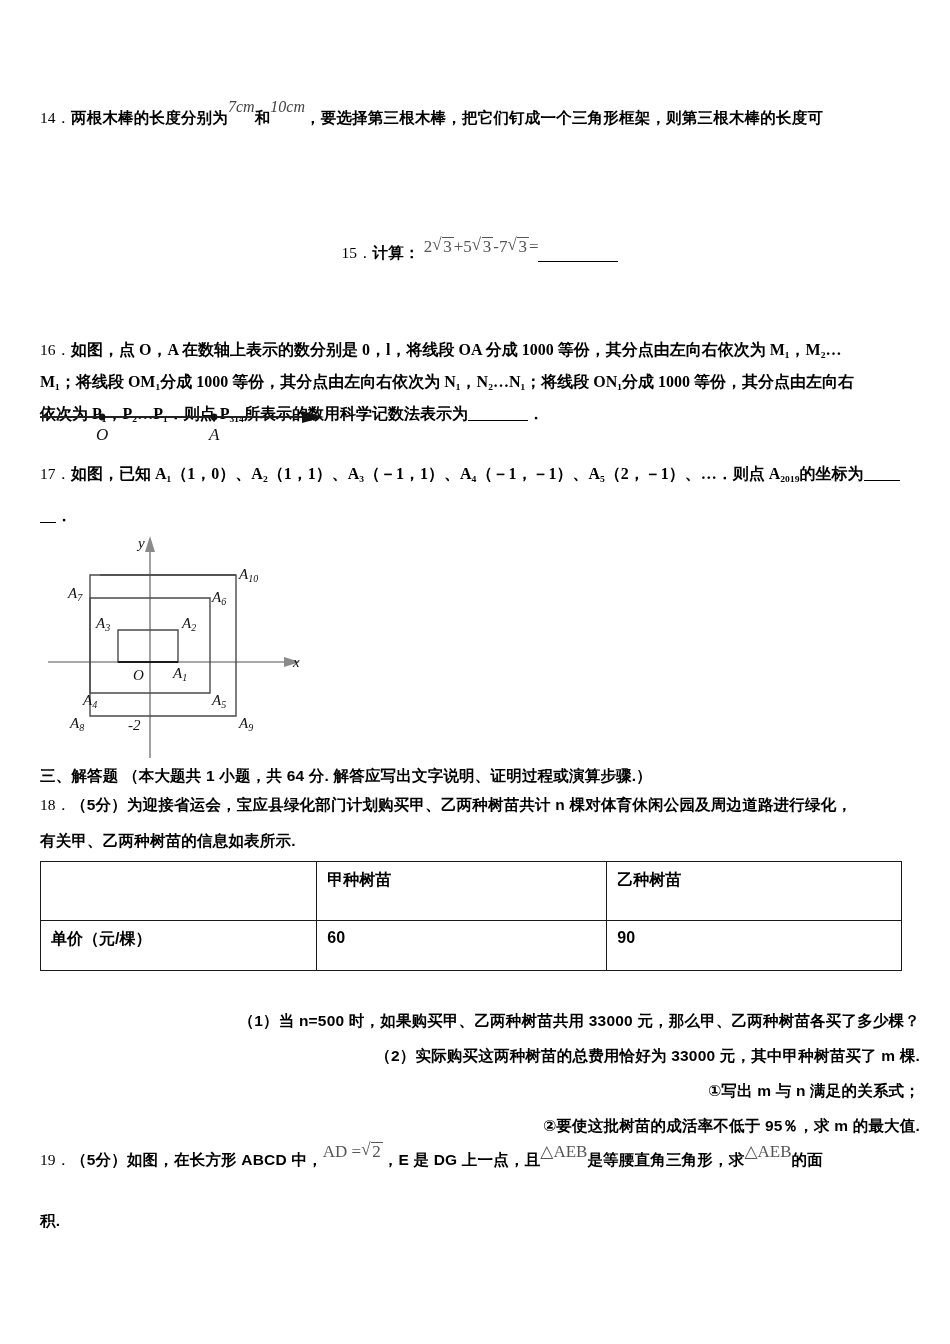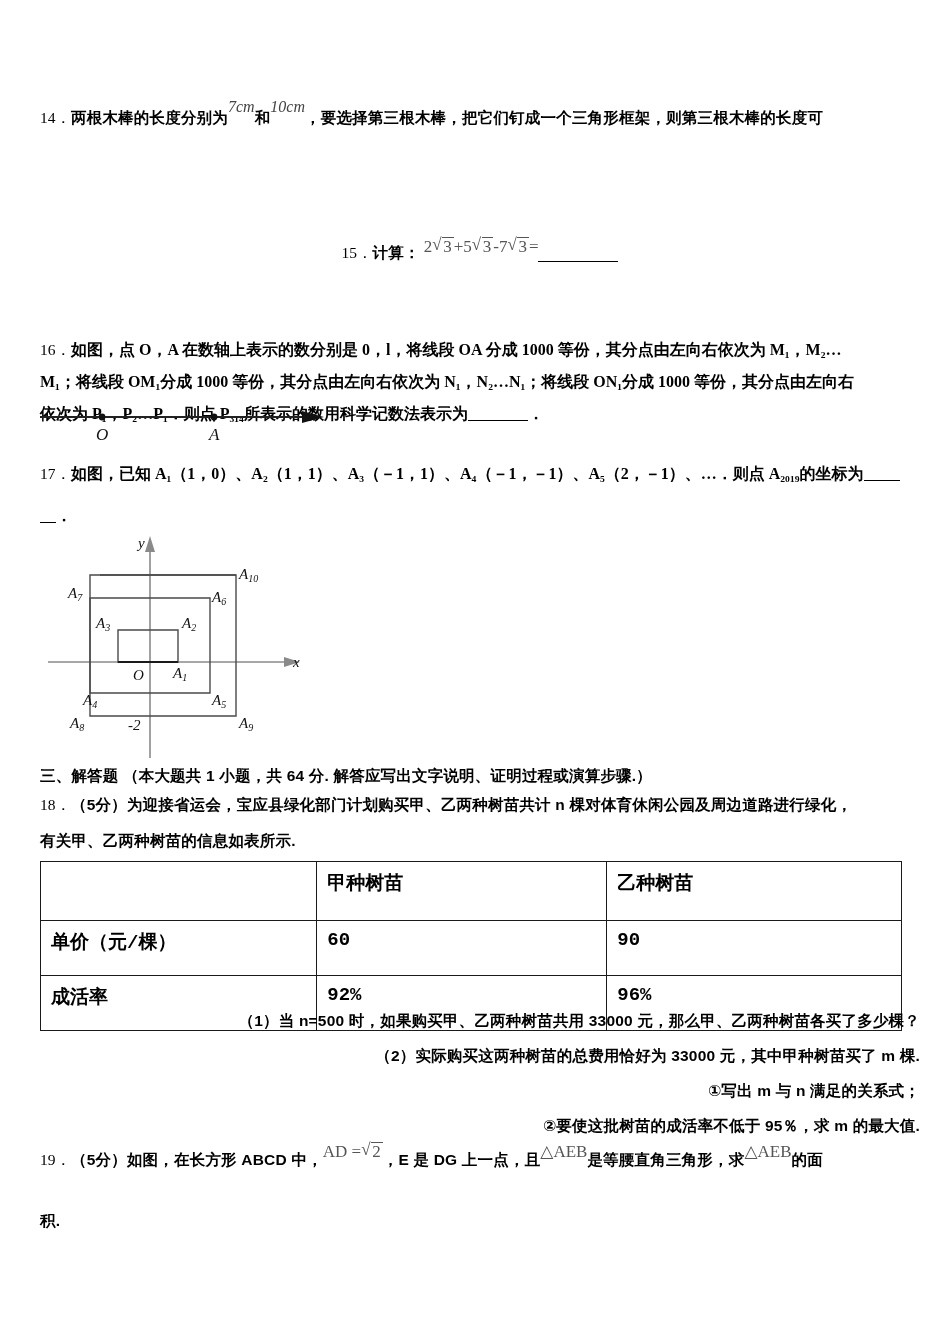--- a/index.html
+++ b/index.html
@@ -112,23 +112,23 @@
   table.infotable {
     position: absolute;
     left: 40px;
     border-collapse: collapse;
     width: 862px;
     background: #fff;
   }
   table.infotable td {
     border: 1.4px solid #1a1a1a;
     padding: 8px 0 20px 10px;
-    font-family: Liberation Mono, monospace;
+    font-family: Liberation Sans, sans-serif;
     font-weight: bold;
-    font-size: 19px;
+    font-size: 16px;
     vertical-align: top;
   }
   table.infotable td.c0 { width: 275px; }
   table.infotable td.c1 { width: 290px; }
   table.infotable td.c2 { width: 295px; }
   table.infotable tr.headrow td { height: 30px; }
   
   .figure {
     position: absolute;
   }
@@ -239,25 +239,20 @@
       <tr class="headrow">
         <td class="c0"></td>
         <td class="c1">甲种树苗</td>
         <td class="c2">乙种树苗</td>
       </tr>
       <tr>
         <td class="c0">单价（元/棵）</td>
         <td class="c1">60</td>
         <td class="c2">90</td>
       </tr>
-      <tr>
-        <td class="c0">成活率</td>
-        <td class="c1">92%</td>
-        <td class="c2">96%</td>
-      </tr>
     </tbody>
   </table>
 
   <div class="qblock" style="top:1013px;text-align:right;">
     <div class="line">
       <span class="cn">（1）当 n=500 时，如果购买甲、乙两种树苗共用 33000 元，那么甲、乙两种树苗各买了多少棵？</span>
     </div>
     <div class="line" style="margin-top:19px;">
       <span class="cn">（2）实际购买这两种树苗的总费用恰好为 33000 元，其中甲种树苗买了 m 棵.</span>
     </div>

